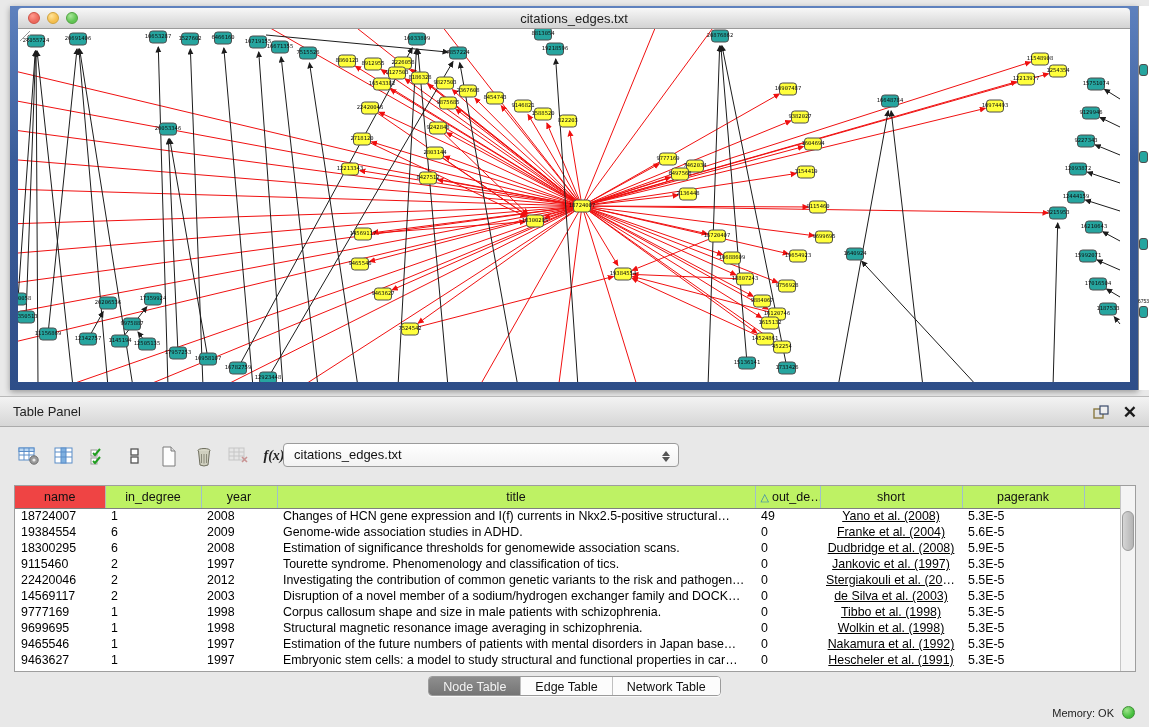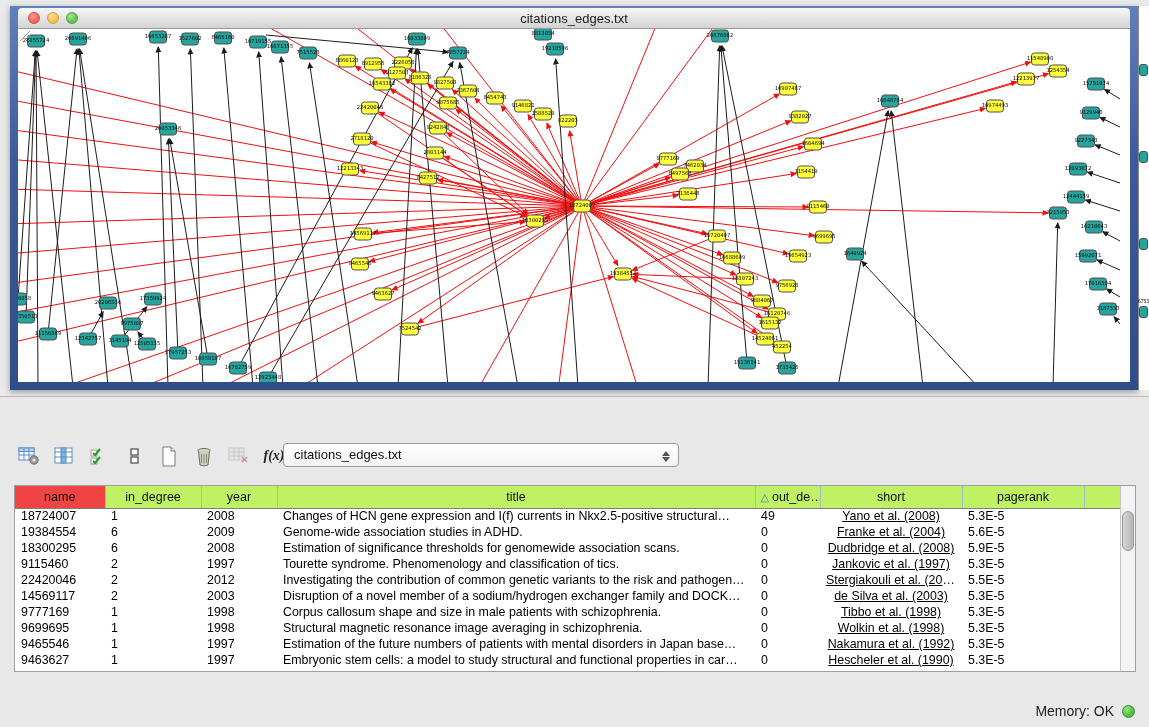--- a/index.html
+++ b/index.html
@@ -70,21 +70,21 @@
 
   .tabs { position:absolute; left:0; right:0; top:279px; display:flex; justify-content:center; }
   .seg { display:flex; border:1px solid #9B9B9B; border-radius:4px; overflow:hidden;
     background:#FCFCFC; height:20px; box-shadow:0 1px 1px rgba(255,255,255,.8); }
   .seg button { border:none; background:#FCFCFC; font-size:12.5px; color:#111; padding:0 14px;
     border-right:1px solid #BFBFBF; line-height:20px; font-family:"Liberation Sans",sans-serif; }
   .seg button:last-child { border-right:none; }
   .seg button.active { background:linear-gradient(180deg,#8E8E8E,#757575); color:#F3F3F3; }
 
   .statusbar { position:absolute; right:14px; bottom:8px; display:flex; align-items:center; gap:8px; }
-  .statusbar .mem { font-size:14px; color:#222;text-align:center; }
+  .statusbar .mem { font-size:11px; color:#222;text-align:center; }
   .memdot { width:13px; height:13px; border-radius:50%;
     background:radial-gradient(circle at 35% 30%,#9FE48B,#44BE3C 65%); border:1px solid #3E8F35; }
 </style>
 </head>
 <body>
 
 <div class="desktop">
   <div class="net-window">
     <div class="titlebar">
       <span class="tlights">
@@ -422,20 +422,32 @@
   <div class="peek">
     <span class="mini" style="top:58px"></span>
     <span class="mini" style="top:145px"></span>
     <span class="mini" style="top:232px"></span>
     <span class="mini" style="top:300px"></span>
     <span class="mini-label" style="top:292px">6753</span>
   </div>
 </div>
 
 <div class="table-panel">
+  <div class="panel-header">
+    <span>Table Panel</span>
+    <span class="ph-icons">
+      <button class="icon-btn">
+        <svg width="16" height="14">
+            <rect x="1" y="4" width="9" height="9" fill="none" stroke="#8A7A42" stroke-width="1.4"></rect>
+            <rect x="7" y="1" width="8" height="8" fill="#EFEFEF" stroke="#3A4A6A" stroke-width="1.2"></rect>
+          </svg>
+      </button>
+      <button class="icon-btn xclose">✕</button>
+    </span>
+  </div>
 
   <div class="toolbar">
     <button class="tbtn icon-btn">
       <svg width="22" height="20">
           <rect x="1" y="2" width="15" height="12" fill="#fff" stroke="#5B8DC8"></rect>
           <rect x="1" y="2" width="15" height="3.5" fill="#BBD7F2" stroke="#5B8DC8"></rect>
           <path d="M6,2 V14 M11,2 V14 M1,9 H16" stroke="#5B8DC8" stroke-width="1"></path>
           <circle cx="16" cy="14" r="4.2" fill="#9A9A9A" stroke="#6E6E6E"></circle>
           <circle cx="16" cy="14" r="1.6" fill="#E8E8E8"></circle>
         </svg>
@@ -608,29 +620,36 @@
             <td class="center">Nakamura et al. (1992)</td>
             <td>5.3E-5</td>
             <td></td>
           </tr>
           <tr>
             <td>9463627</td>
             <td>1</td>
             <td>1997</td>
             <td>Embryonic stem cells: a model to study structural and functional properties in car…</td>
             <td>0</td>
-            <td class="center">Hescheler et al. (1990)</td>
+            <td class="center">Hescheler et al. (1991)</td>
             <td>5.3E-5</td>
             <td></td>
           </tr>
         </tbody>
     </table>
     <div class="vscroll">
       <div class="vthumb"></div>
     </div>
   </div>
 
+  <div class="tabs">
+    <div class="seg">
+      <button class="active">Node Table</button>
+      <button>Edge Table</button>
+      <button>Network Table</button>
+    </div>
+  </div>
 
   <div class="statusbar">
     <span class="mem">Memory: OK</span>
     <span class="memdot"></span>
   </div>
 </div>
 
 </body></html>

